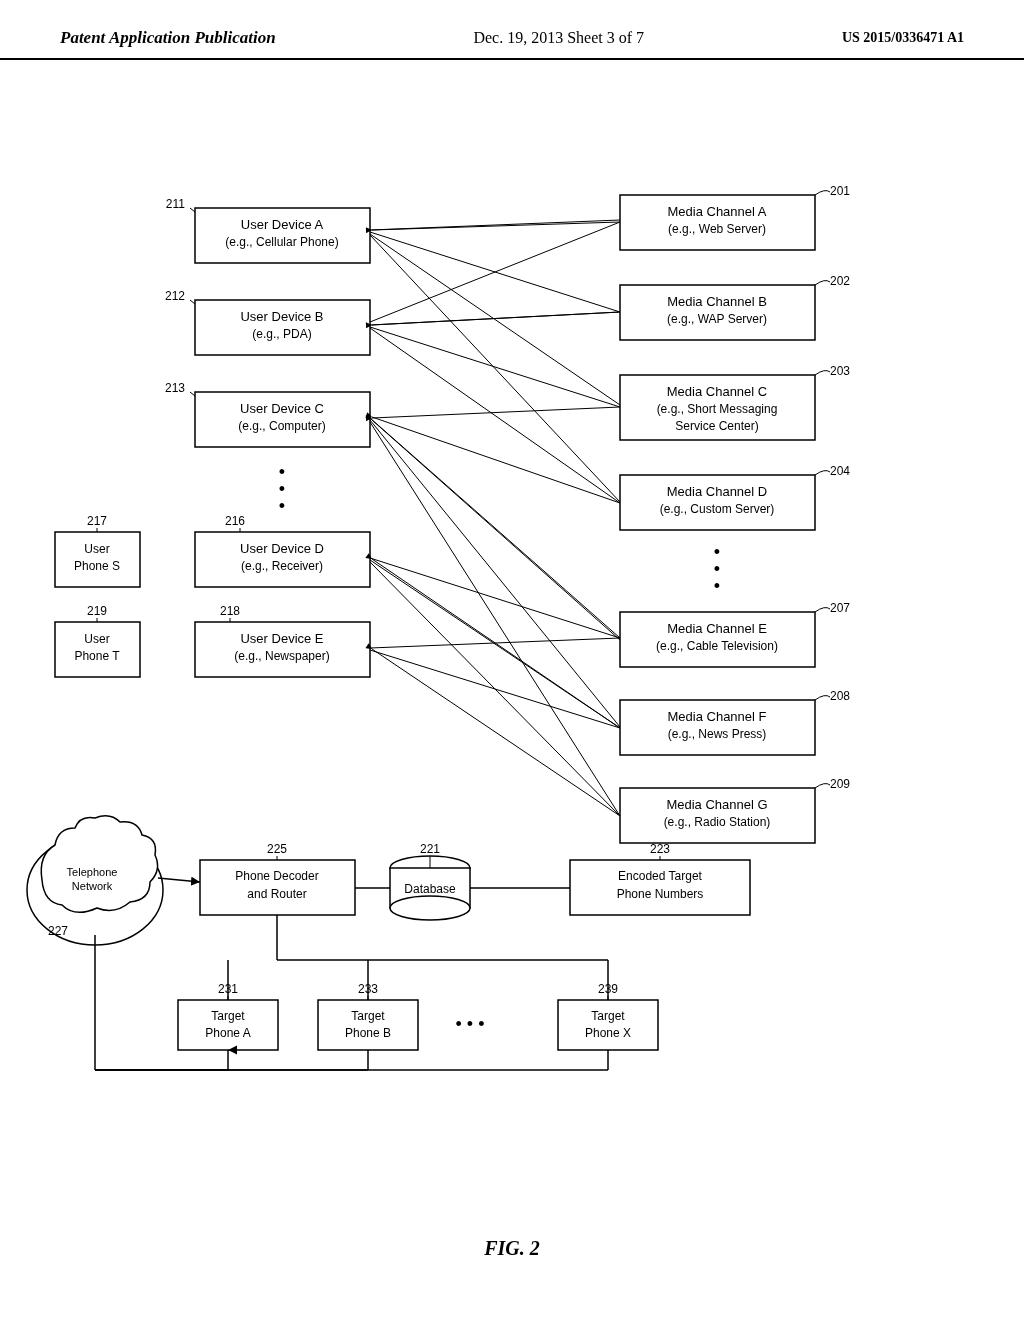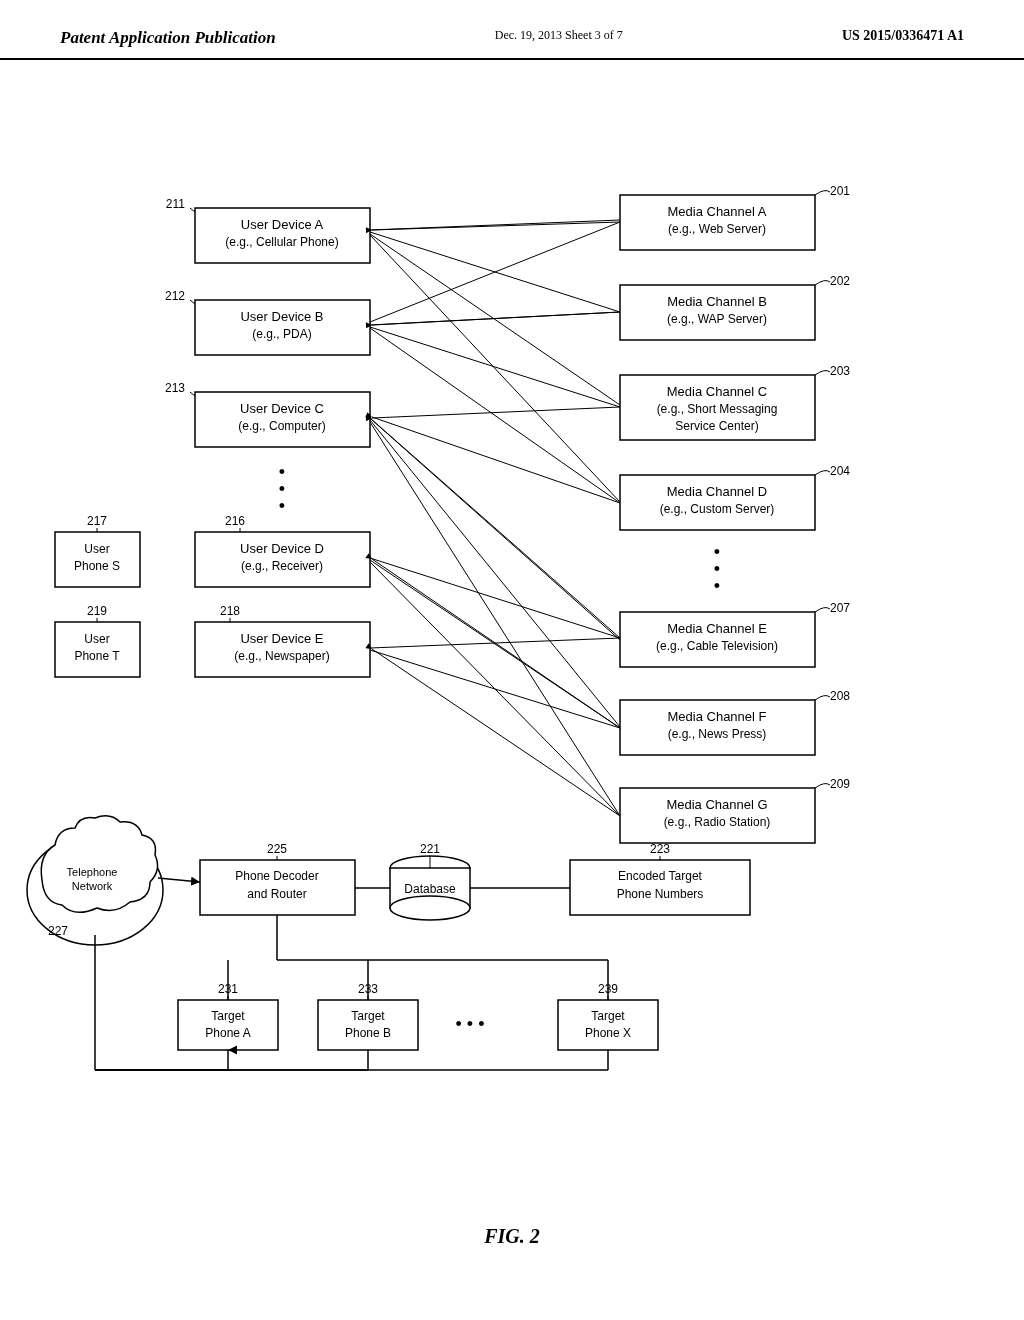--- a/index.html
+++ b/index.html
@@ -17,31 +17,31 @@
       min-height: 1320px;
       background: #fff;
       position: relative;
       padding: 0;
     }
 
     
     .header {
       display: flex;
       justify-content: space-between;
-      align-items: flex-start;
+      align-items: center;
       padding: 28px 60px 10px 60px;
       border-bottom: 2px solid #000;
     }
     .header-left {
       font-weight: bold;
       font-size: 17px;
       font-style: italic;
     }
     .header-center {
-      font-size: 12px;
+      font-size: 16px;
       text-align: center;
     }
     .header-right {
       font-size: 14px;
       font-weight: bold;
     }
 
     
     .diagram-area {
       position: relative;
@@ -53,21 +53,21 @@
       position: absolute;
       top: 0;
       left: 0;
       width: 100%;
       height: 100%;
     }
 
     
     .figure-label {
       position: absolute;
-      bottom: 72px;
+      bottom: 60px;
       left: 50%;
       transform: translateX(-50%);
       font-size: 20px;
       font-weight: bold;
       font-style: italic;
     }
   </style>
 </head>
 <body>
 

